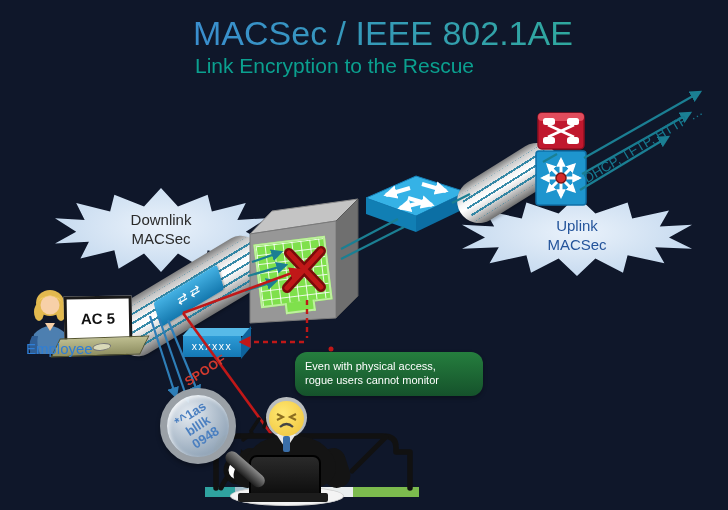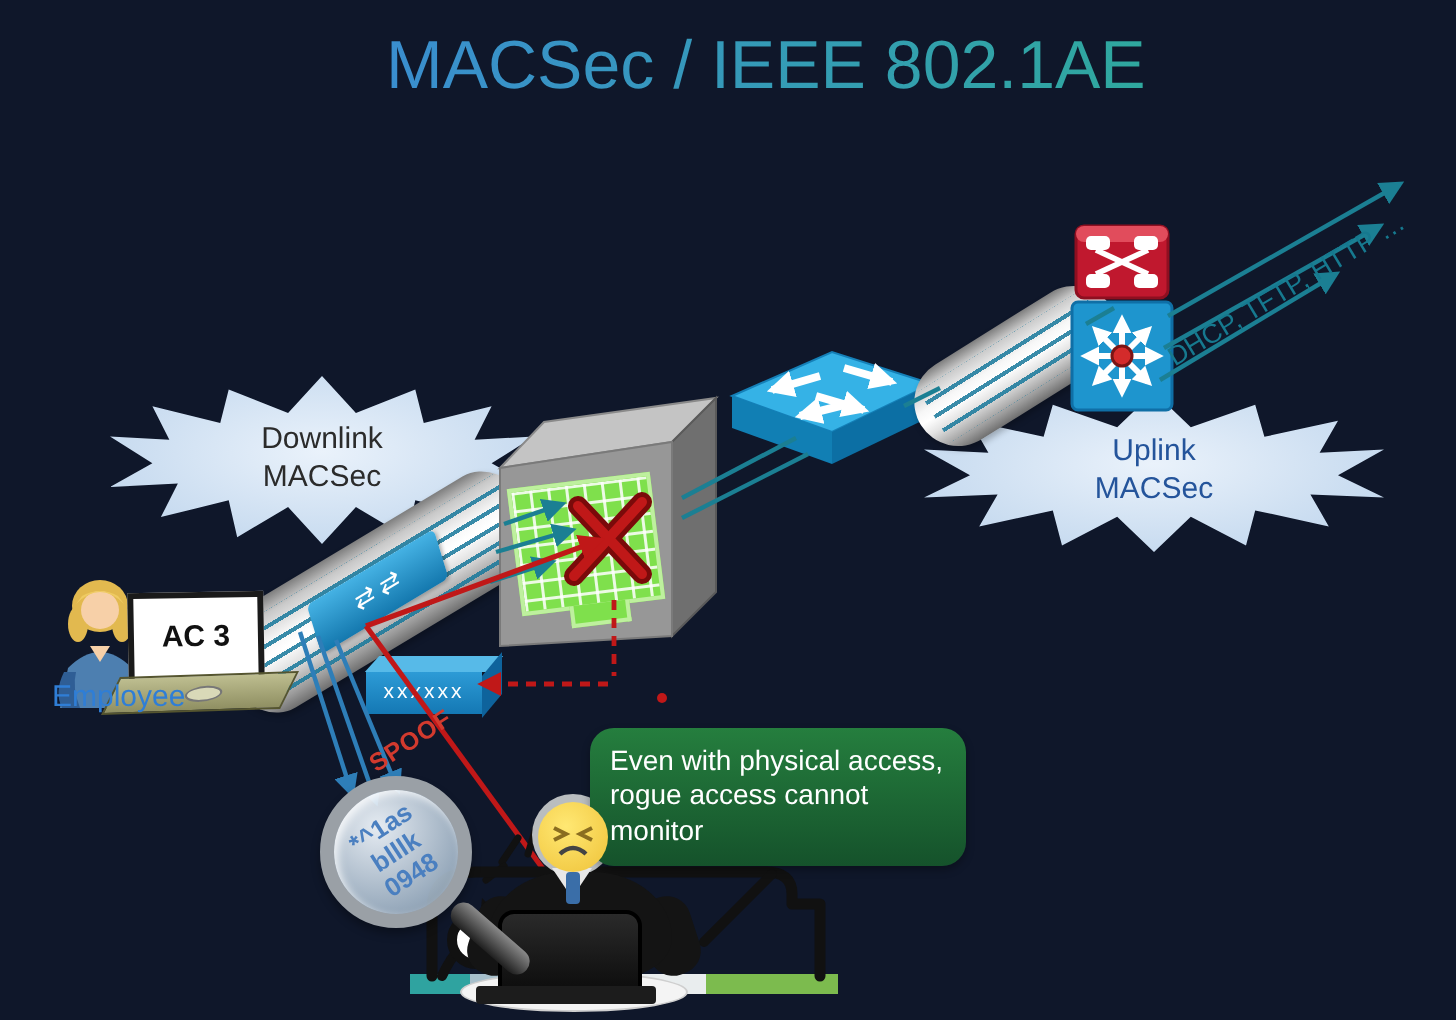--- a/index.html
+++ b/index.html
@@ -50,24 +50,24 @@
   #monitor-box{left:240px;top:196px;z-index:3;}
   
   .enc-box{position:absolute;left:183px;top:336px;width:58px;height:21px;z-index:5;
         background:linear-gradient(180deg,#2D9BD6,#1478B4);
         color:#fff;font-size:10.5px;letter-spacing:1.5px;text-align:center;line-height:21px;}
   .enc-box::before{content:"";position:absolute;left:3px;right:-7px;top:-8px;height:8px;
         background:#57BAE8;transform:skewX(-42deg);}
   .enc-box::after{content:"";position:absolute;right:-10px;top:-4px;bottom:4px;width:10px;
         background:#0E639C;transform:skewY(-50deg);}
   
-  .callout{position:absolute;left:295px;top:364px;width:168px;z-index:7;
+  .callout{position:absolute;left:295px;top:352px;width:168px;z-index:7;
         background:linear-gradient(180deg,#257E3E 0%,#15522B 100%);
         border-radius:12px;padding:8px 10px 9px 10px;
-        color:#fff;font-size:14px;line-height:1.24;box-shadow:0 2px 4px rgba(0,0,0,.3);}
+        color:#fff;font-size:11px;line-height:1.24;box-shadow:0 2px 4px rgba(0,0,0,.3);}
   
   .lbl{position:absolute;z-index:8;}
   .lbl-services{left:585px;top:172px;color:#16798F;font-size:13.5px;
         transform:rotate(-31deg);transform-origin:left center;white-space:nowrap;}
   .lbl-spoof{left:186px;top:376px;color:#D23A2E;font-size:12.5px;font-weight:bold;
         letter-spacing:.5px;transform:rotate(-33deg);transform-origin:left center;}
   .lbl-employee{left:26px;top:340px;color:#2F7ED6;font-size:15px;}
   
   .emp{position:absolute;left:26px;top:288px;z-index:7;}
   .laptop-screen{position:absolute;left:64px;top:296px;width:62px;height:42px;z-index:7;
@@ -116,20 +116,21 @@
   .hk-laptop-base{position:absolute;left:238px;top:493px;width:90px;height:9px;z-index:8;
         background:#1c1c1c;border-radius:2px;}
 </style>
 </head>
 <body>
 
 <div id="canvas">
 
   <div class="hdr">
     <div class="title">MACSec / IEEE 802.1AE</div>
+    <div class="subtitle">Link Encryption to the Rescue</div>
   </div>
 
   <div class="burst burst-down">
     <div class="burst-text dark">
       <span>Downlink</span>
       <span>MACSec</span>
     </div>
   </div>
   <div class="burst burst-up">
     <div class="burst-text blue">
@@ -288,31 +289,31 @@
     <ellipse cx="24" cy="15" rx="14" ry="13" fill="#E2B94F"></ellipse>
     <ellipse cx="13" cy="24" rx="5" ry="9" fill="#E2B94F"></ellipse>
     <ellipse cx="35" cy="24" rx="5" ry="9" fill="#E2B94F"></ellipse>
     <circle cx="24" cy="17" r="9.5" fill="#F7D0A8"></circle>
     <path d="M12,14 Q24,2 36,14 L33,10 Q24,5 15,10 Z" fill="#EFCB62"></path>
     <path d="M8,46 Q24,30 40,46 L44,66 L4,66 Z" fill="#4D7FB0"></path>
     <path d="M6,48 Q1,58 5,66 L14,66 Q10,56 12,48 Z" fill="#2F5E95"></path>
     <polygon points="19,35 29,35 24,43" fill="#F7D0A8"></polygon>
   </svg>
   <div class="laptop-screen">
-    <span>AC 3</span>
+    <span>AC 5</span>
   </div>
   <div class="laptop-base"></div>
   <div class="lbl lbl-employee">Employee</div>
 
   <div class="lbl lbl-services">DHCP, TFTP, HTTP …</div>
   <div class="lbl lbl-spoof">SPOOF</div>
 
   <div class="callout">
     <div>Even with physical access,</div>
-    <div>rogue access cannot monitor</div>
+    <div>rogue users cannot monitor</div>
   </div>
 
   <div class="ground">
     <div class="g1"></div>
     <div class="g2"></div>
     <div class="g3"></div>
     <div class="g4"></div>
   </div>
   <div class="oval"></div>
   <div class="hk-ring"></div>

